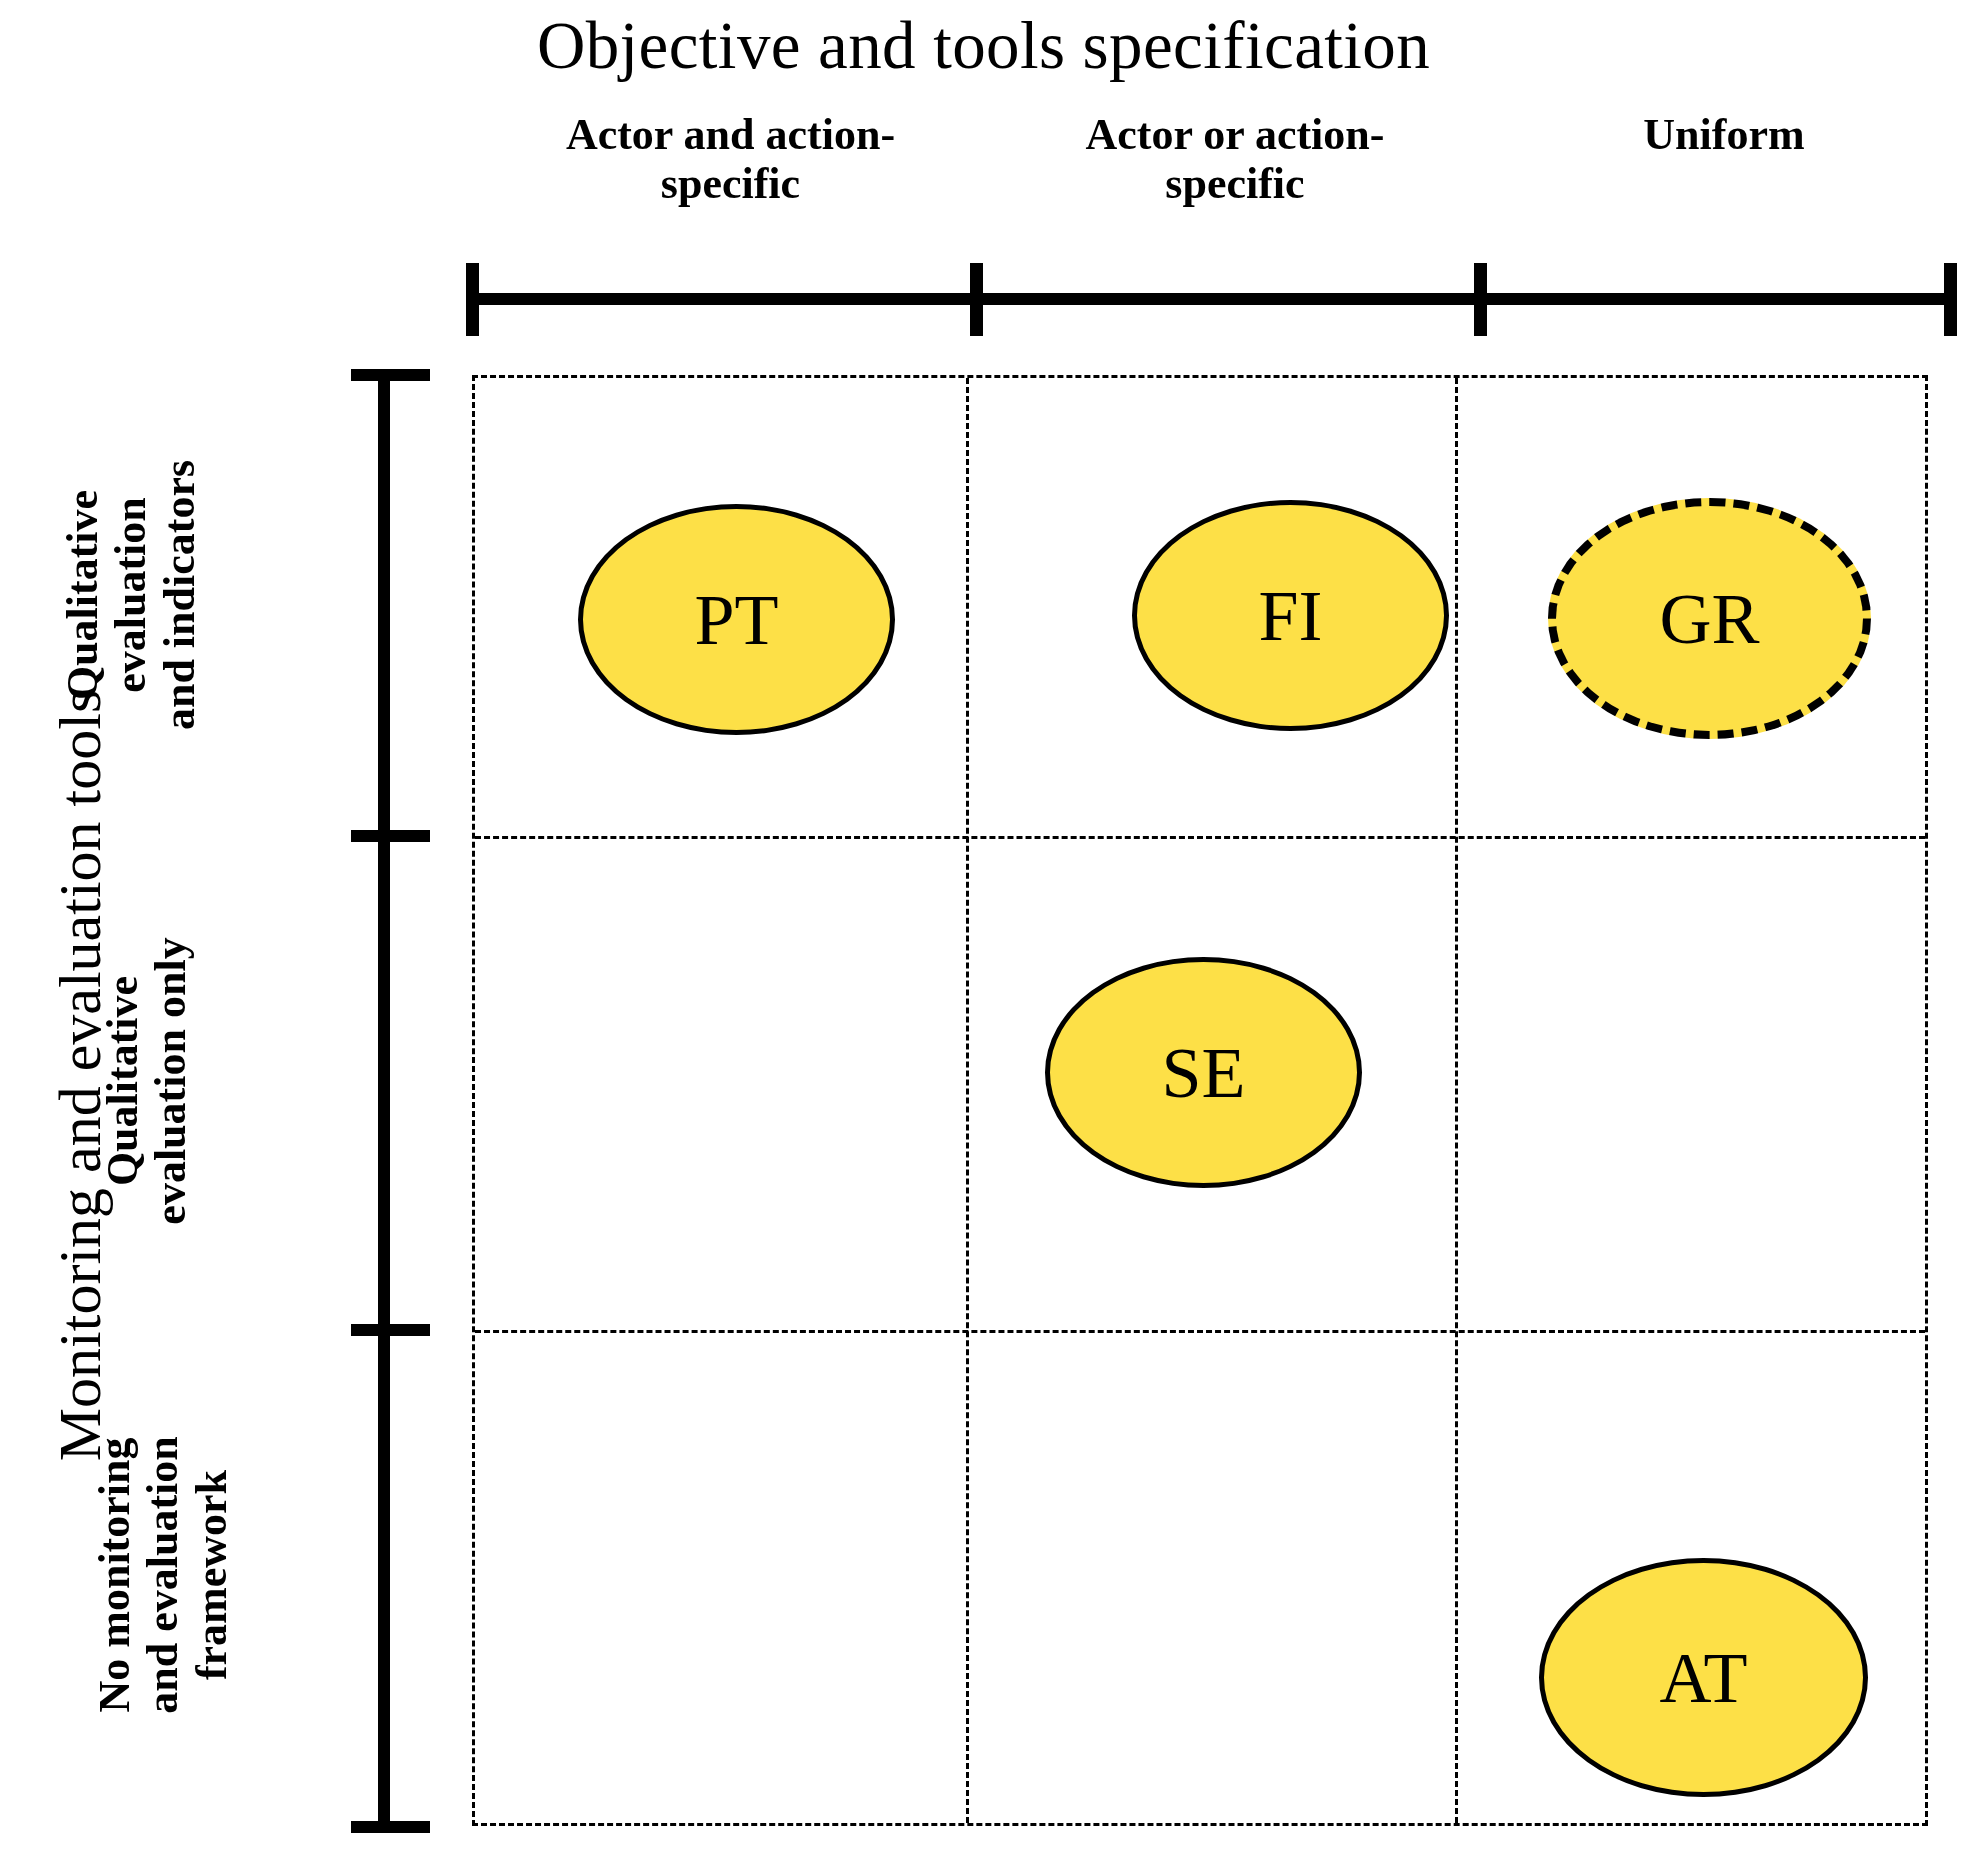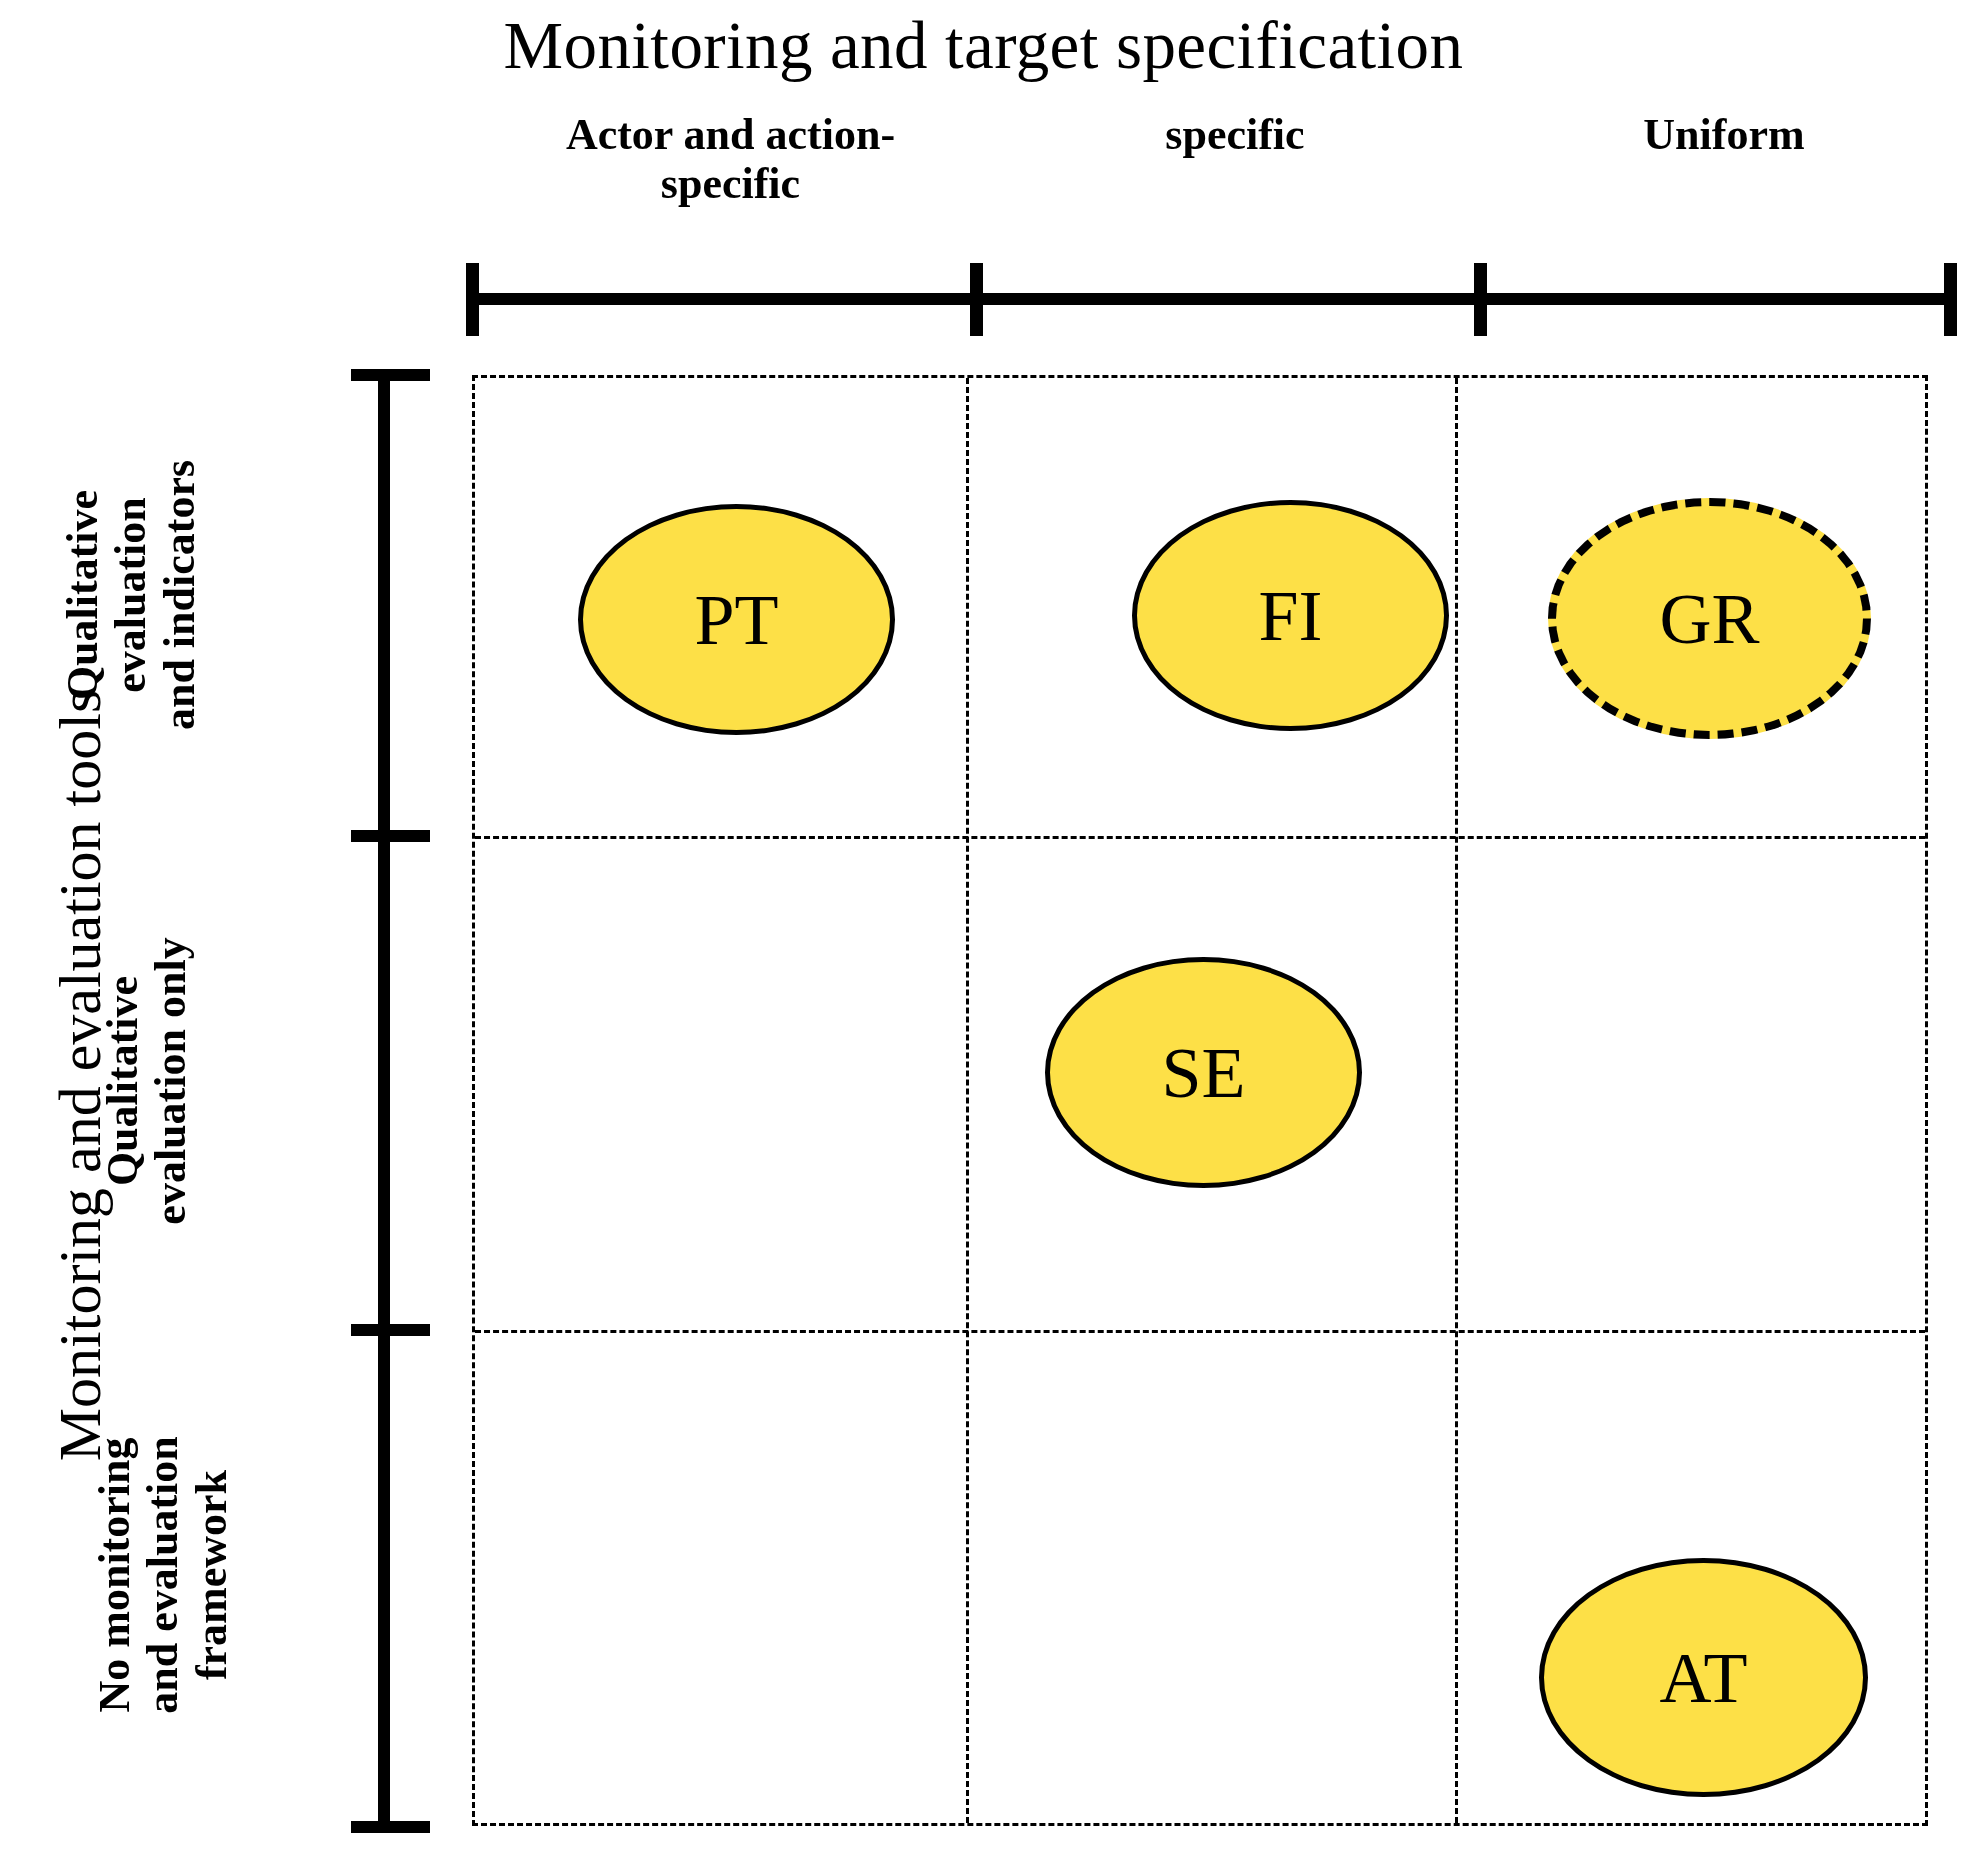--- a/index.html
+++ b/index.html
@@ -79,30 +79,31 @@
   .node.dashed{border-style:dashed; border-width:8px;}
   #node-pt{left:578px;  top:504px;  width:307px; height:221px;}
   #node-fi{left:1132px; top:500px;  width:307px; height:221px;}
   #node-gr{left:1548px; top:498px;  width:307px; height:225px;}
   #node-se{left:1045px; top:957px; width:307px; height:221px;}
   #node-at{left:1539px; top:1558px; width:319px; height:229px;}
 </style>
 </head>
 <body>
 
-<div id="chart-title">Monitoring and target specification</div>
+<div id="chart-title">Objective and tools specification</div>
 
 <div class="col-header" id="col-header-0">
   <div>
     <span>Actor and action-</span>
     <span>specific</span>
   </div>
 </div>
 <div class="col-header" id="col-header-1">
   <div>
+    <span>Actor or action-</span>
     <span>specific</span>
   </div>
 </div>
 <div class="col-header" id="col-header-2">
   <div>
     <span>Uniform</span>
   </div>
 </div>
 
 <div id="x-axis"></div>

